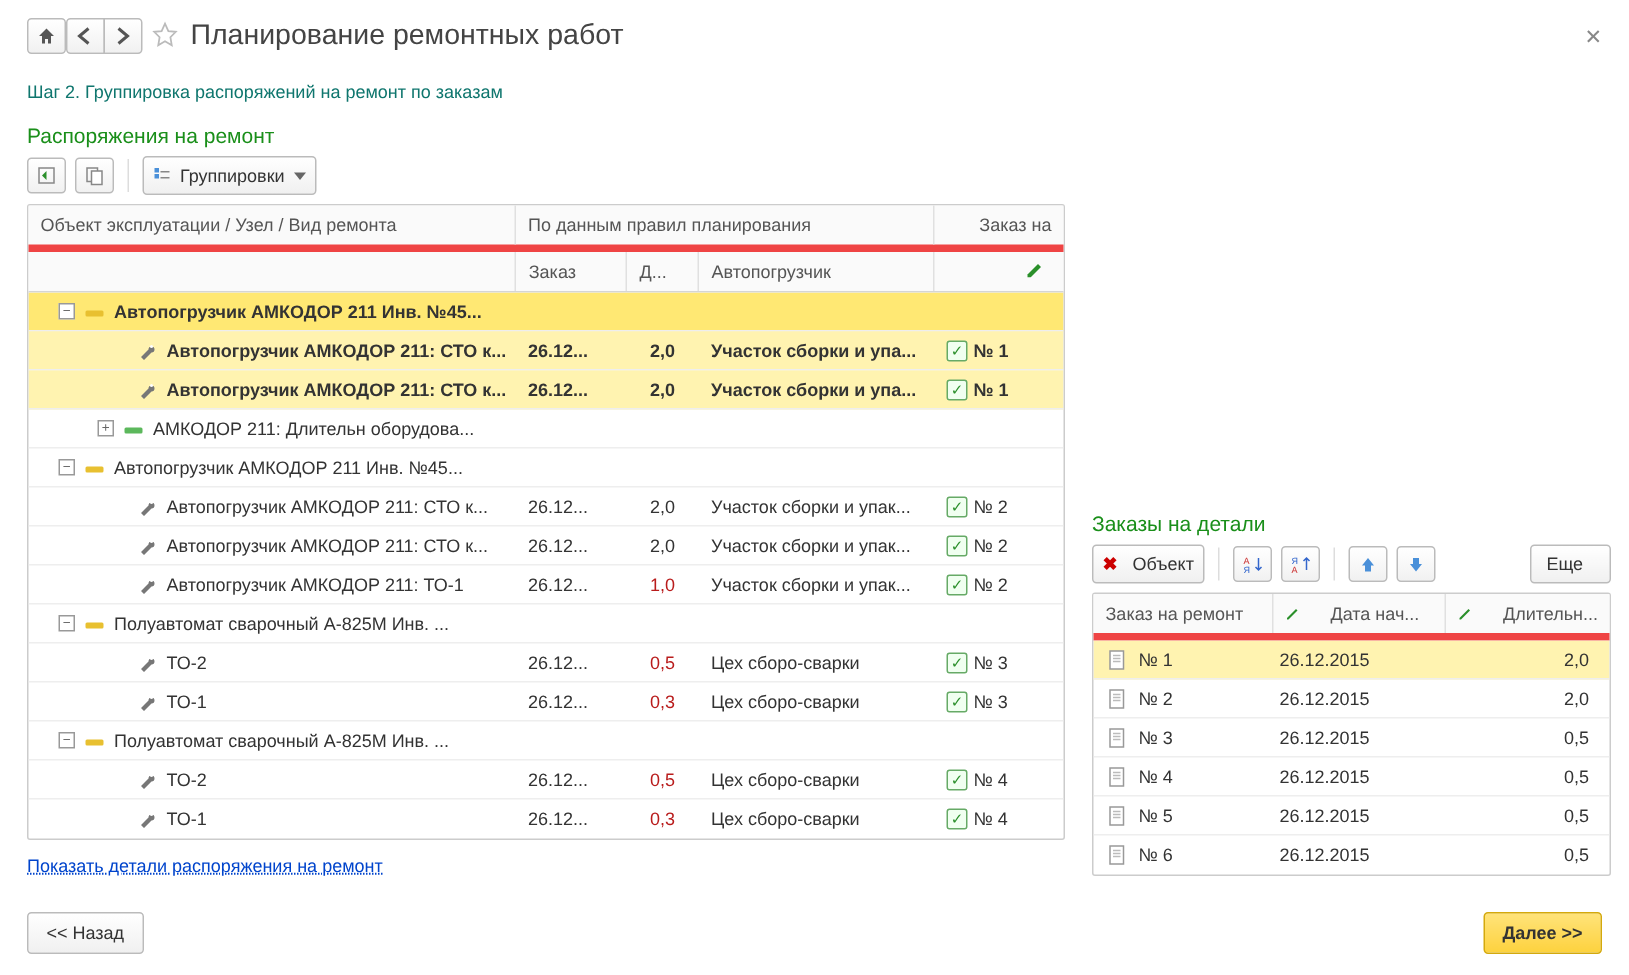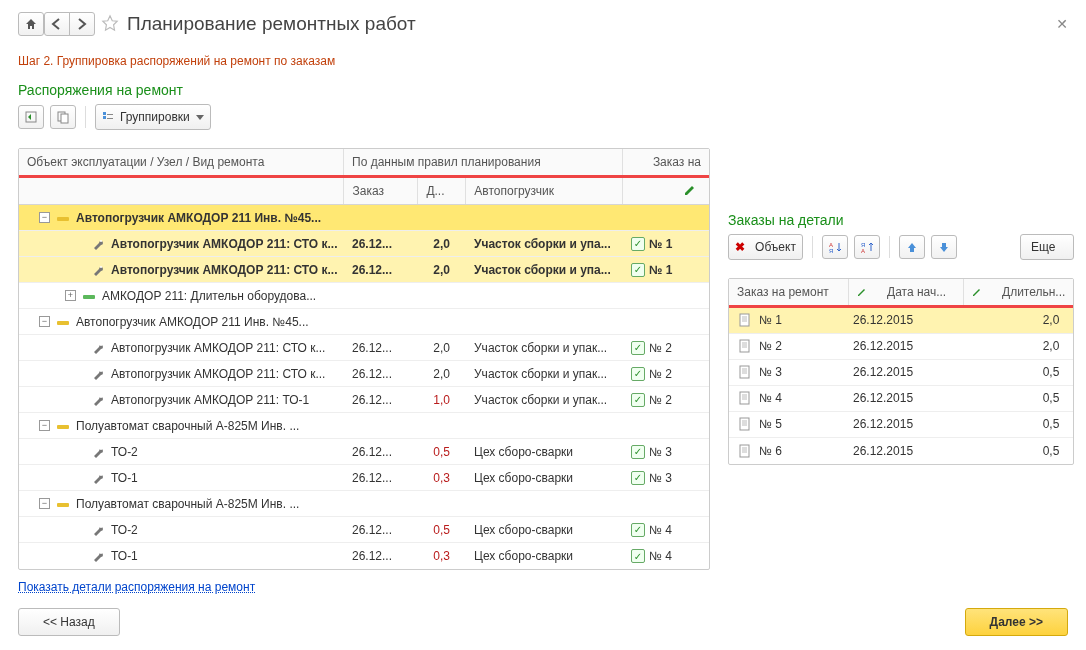--- a/index.html
+++ b/index.html
@@ -6,33 +6,33 @@
 .page{width:1086px;height:650px;box-sizing:border-box;padding:10px 18px 14px;position:relative}
 .toolbar-top{display:flex;align-items:center;gap:0;height:28px}
 .tbtn{border:1px solid #bbb;border-radius:3px;background:linear-gradient(#fff,#f1f1f1);height:24px;min-width:26px;display:flex;align-items:center;justify-content:center;cursor:pointer;padding:0 4px;box-sizing:border-box}
 .tbtn svg{display:block}
 .nav-pair{display:flex}
 .nav-pair .tbtn:first-child{border-top-right-radius:0;border-bottom-right-radius:0}
 .nav-pair .tbtn:last-child{border-top-left-radius:0;border-bottom-left-radius:0;margin-left:-1px}
 .star{margin:0 8px 0 6px;color:#aaa}
 .title{font-size:19px;color:#444}
 .close-x{margin-left:auto;font-size:14px;color:#888;cursor:pointer}
-.step{margin-top:16px;font-size:12px;color:#c2410c}
+.step{margin-top:16px;font-size:12px;color:#0f766e}
 .green-head{color:#1a8f1a;font-size:14px;font-weight:normal;margin:14px 0 6px}
-.split{display:flex;gap:18px;align-items:center}
+.split{display:flex;gap:18px;align-items:flex-end}
 .left{width:692px}
 .right{flex:1}
-.panel-toolbar{display:flex;align-items:center;gap:6px;margin-bottom:18px}
+.panel-toolbar{display:flex;align-items:center;gap:6px;margin-bottom:6px}
 .sep{width:1px;height:22px;background:#ddd;margin:0 3px}
 .dropdown-btn{border:1px solid #bbb;border-radius:3px;background:linear-gradient(#fff,#f0f0f0);height:24px;display:flex;align-items:center;cursor:pointer;padding:0 6px;font-size:12px;color:#333;gap:6px}
 .dropdown-btn .caret{width:0;height:0;border-left:4px solid transparent;border-right:4px solid transparent;border-top:5px solid #666}
 .more-btn{border:1px solid #bbb;border-radius:3px;background:linear-gradient(#fff,#f0f0f0);height:24px;display:flex;align-items:center;cursor:pointer;padding:0 10px;font-size:12px;color:#333;gap:8px;margin-left:auto}
 .red-x{color:#c00;font-weight:bold;margin-right:4px}
 .table{border:1px solid #ccc;border-radius:2px}
-.thead{background:#fafafa;border-bottom:3px solid #ef4444;display:flex}
+.thead{background:#fafafa;border-bottom:5px solid #ef4444;display:flex}
 .th{border-right:1px solid #e0e0e0;padding:6px 8px;box-sizing:border-box;color:#555}
 .th:last-child{border-right:none}
 .left .thead.row1 .th-obj{width:325px}
 .left .thead.row1 .th-plan{width:279px}
 .left .thead.row1 .th-order{width:86px;text-align:right}
 .left .thead.row2{background:#fafafa;border-bottom:1px solid #d5d5d5;display:flex}
 .left .thead.row2 .th-obj{width:325px;border-right:1px solid #e0e0e0}
 .left .thead.row2 .th-date{width:74px}
 .left .thead.row2 .th-dur{width:48px}
 .left .thead.row2 .th-dept{width:157px}
@@ -60,21 +60,21 @@
 .right .thead .th-ord{width:120px}
 .right .thead .th-dt{width:115px}
 .right .thead .th-du{flex:1;text-align:right}
 .right .row .rc-ord{width:120px;display:flex;align-items:center;gap:8px;padding-left:10px;box-sizing:border-box}
 .right .row .rc-dt{width:115px;padding-left:4px;box-sizing:border-box}
 .right .row .rc-du{flex:1;text-align:right;padding-right:14px;box-sizing:border-box}
 .right .row.sel{background:#fff3b0}
 .doc-ico{width:12px;height:14px}
 .link{color:#0044cc;text-decoration:underline dotted;cursor:pointer;display:inline-block;margin-top:10px}
 .footer{position:absolute;left:18px;right:18px;bottom:14px;display:flex;justify-content:space-between}
-.btn{border:1px solid #bbb;border-radius:3px;background:linear-gradient(#fff,#f0f0f0);height:26px;display:flex;align-items:center;cursor:pointer;padding:0 24px;font-size:12px}
+.btn{border:1px solid #bbb;border-radius:3px;background:linear-gradient(#fff,#f0f0f0);height:26px;display:flex;align-items:center;cursor:pointer;padding:0 12px;font-size:12px}
 .btn-primary{background:linear-gradient(#ffe37a,#fdd23e);border-color:#d4a90d;font-weight:bold}
 .pencil-head{display:flex;align-items:center;gap:20px}
 </style>
 </head>
 <body>
 
 <div class="page">
   <div class="toolbar-top">
     <div class="tbtn">
         <svg width="14" height="14" viewBox="0 0 14 14">

